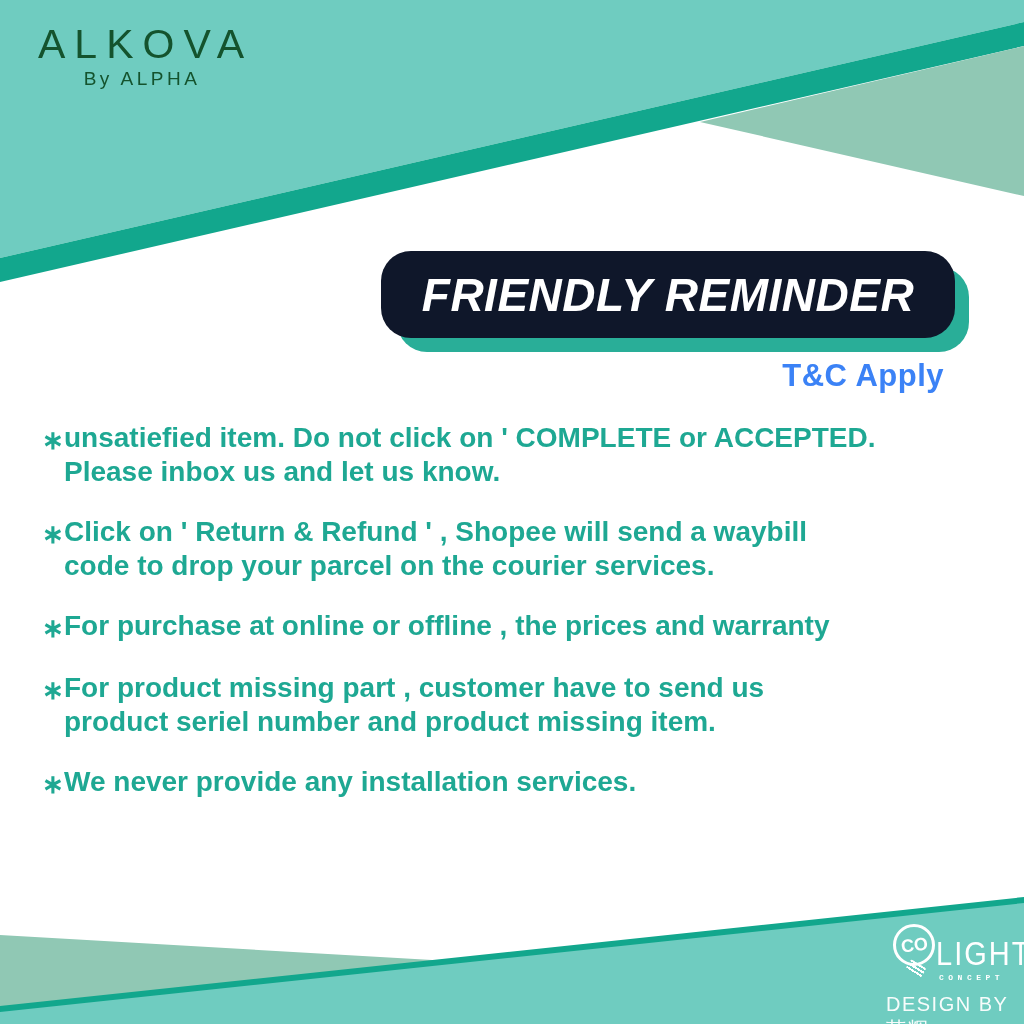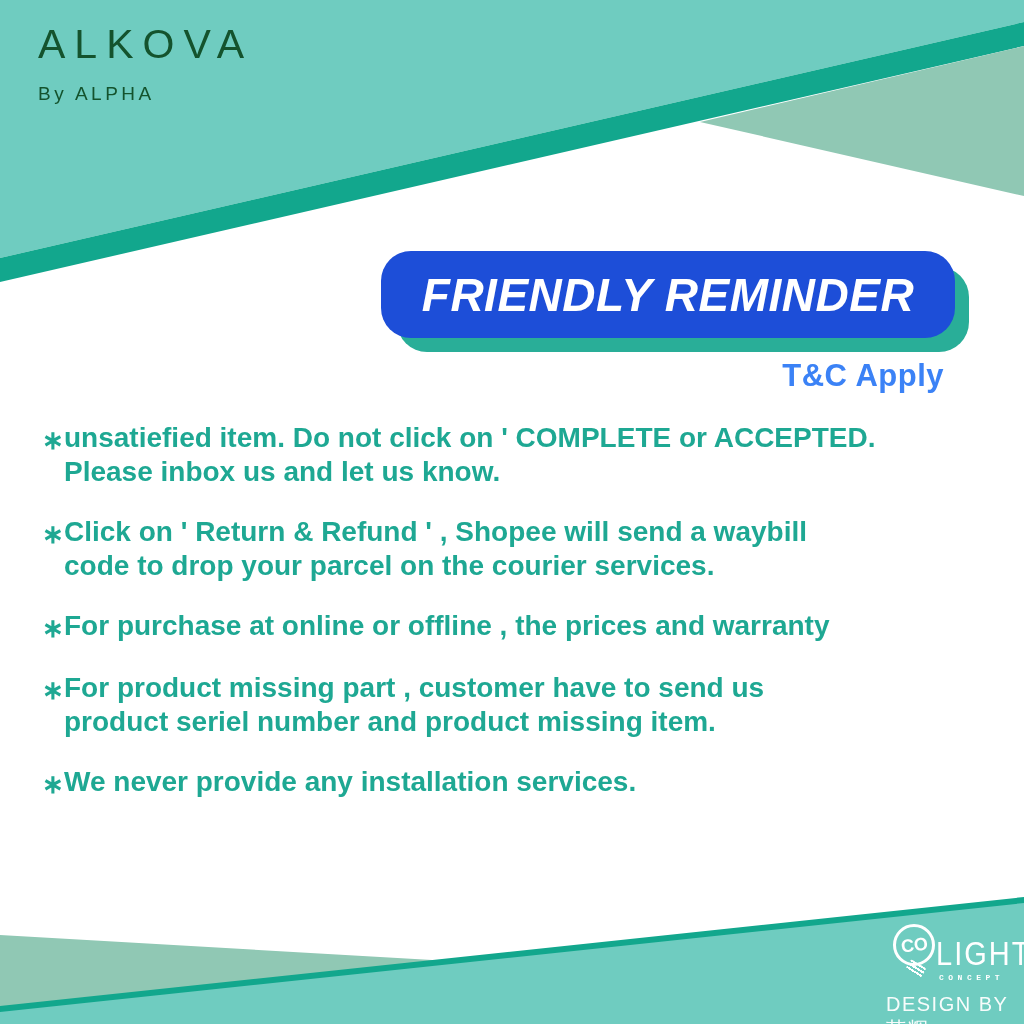--- a/index.html
+++ b/index.html
@@ -12,27 +12,27 @@
   .teal-top{background:#6FCCC0;clip-path:polygon(0 0,1024px 0,1024px 22px,0 258px);}
   .dark-stripe-top{background:#12A78D;clip-path:polygon(0 258px,1024px 22px,1024px 46px,0 282px);}
   .sage-top{background:#90C8B4;clip-path:polygon(700px 122px,1024px 46px,1024px 196px);}
   .sage-bottom{background:#90C8B4;clip-path:polygon(0 935px,467px 962px,0 1010px);}
   .dark-line-bottom{background:#12A78D;clip-path:polygon(0 1006px,1024px 897px,1024px 905px,0 1014px);}
   .teal-bottom{background:#6FCCC0;clip-path:polygon(0 1012px,1024px 903px,1024px 1024px,0 1024px);}
 
   
   .brand{position:absolute;left:38px;top:22px;width:212px;color:#14532d;z-index:3;}
   .brand-name{font-size:41px;font-weight:400;letter-spacing:9px;line-height:1.1;}
-  .brand-tagline{font-size:19px;font-weight:400;letter-spacing:3.5px;text-align:left;margin-top:16px;padding-right:4px;}
+  .brand-tagline{font-size:19px;font-weight:400;letter-spacing:3.5px;text-align:center;margin-top:1px;padding-right:4px;}
 
   
   .banner-shadow{position:absolute;left:397px;top:267px;width:572px;height:85px;
     background:#29AE98;border-radius:30px;z-index:2;}
   .banner{position:absolute;left:381px;top:251px;width:574px;height:87px;
-    background:#1d4ed8;border-radius:30px;z-index:3;
+    background:#0f172a;border-radius:30px;z-index:3;
     display:flex;align-items:center;justify-content:center;}
   .banner-title{color:#ffffff;font-size:46px;font-weight:700;font-style:italic;
     letter-spacing:0.5px;white-space:nowrap;transform:scaleY(1.02);}
   .tnc{position:absolute;left:0;top:358px;width:944px;text-align:right;z-index:3;
     color:#3b82f6;font-size:31px;font-weight:700;letter-spacing:0.5px;}
 
   
   .bullets{position:absolute;left:42px;top:421px;width:965px;z-index:3;
     color:#1EA893;font-size:28px;font-weight:700;line-height:34px;}
   .bullet{display:flex;margin-bottom:26px;}

